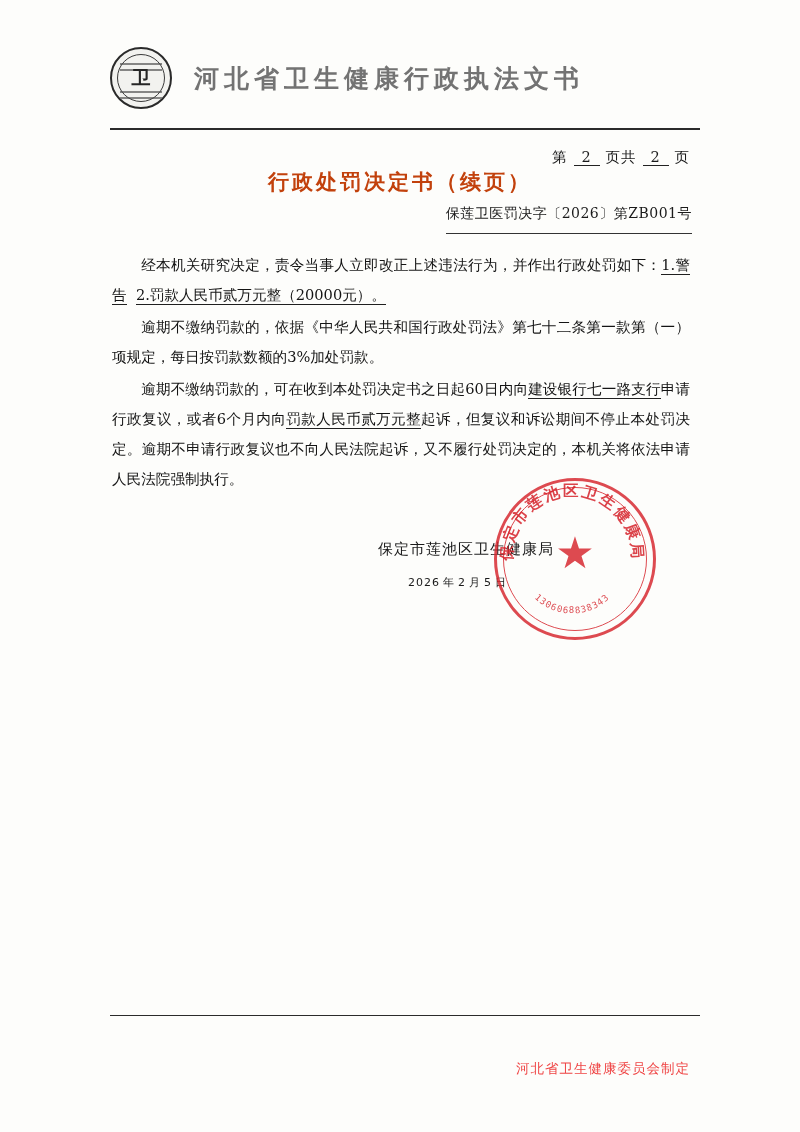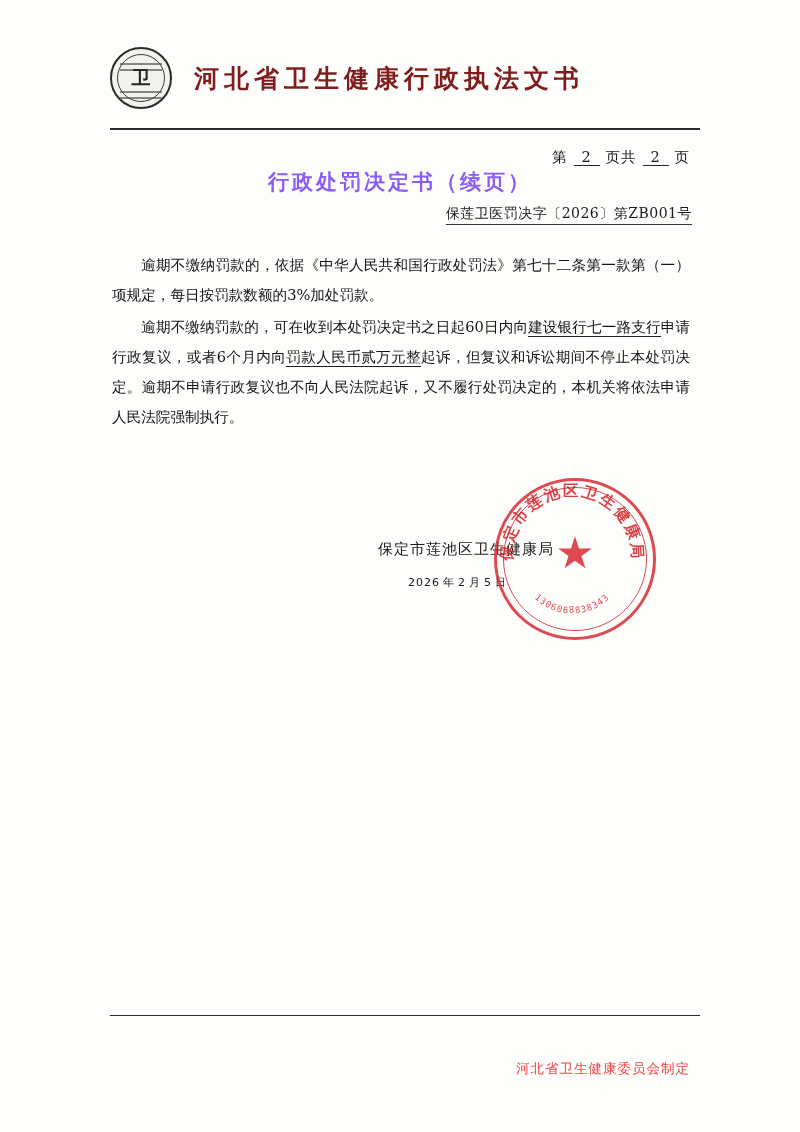--- a/index.html
+++ b/index.html
@@ -74,21 +74,21 @@
     font-weight: bold;
     color: #262626;
     letter-spacing: 0;
   }
   .header-title {
     margin-left: 22px;
     font-family: Liberation Serif, serif;
     font-size: 25px;
     font-weight: bold;
     letter-spacing: 5px;
-    color: #7f1d1d;
+    color: #737373;
     white-space: nowrap;
   }
 
   .rule-top {
     position: absolute;
     left: 110px;
     top: 128px;
     width: 590px;
     border-top: 2px solid #2b2b2b;
   }
@@ -117,33 +117,33 @@
   
   .doc-title {
     position: absolute;
     left: 0; right: 0;
     top: 168px;
     text-align: center;
     font-family: "DejaVu Serif", serif;
     font-size: 21px;
     font-weight: bold;
     letter-spacing: 3px;
-    color: #8b5cf6;
+    color: #c2410c;
   }
 
   
   .case-no {
     position: absolute;
     right: 108px;
     top: 205px;
     font-family: "DejaVu Serif", serif;
     font-size: 14px;
     letter-spacing: .5px;
     border-bottom: 1px solid #333;
-    padding-bottom: 1px;
+    padding-bottom: 10px;
     white-space: nowrap;
   }
 
   
   .body {
     position: absolute;
     left: 112px;
     top: 250px;
     width: 578px;
     font-family: "DejaVu Serif", serif;
@@ -294,20 +294,23 @@
     <span>页共</span>
     <span class="num">2</span>
     <span>页</span>
   </div>
 
   <div class="doc-title">行政处罚决定书（续页）</div>
 
   <div class="case-no">保莲卫医罚决字〔2026〕第ZB001号</div>
 
   <div class="body">
+    <p class="indent">
+      <span>经本机关研究决定，责令当事人立即改正上述违法行为，并作出行政处罚如下：</span><span class="u">1.警告</span>&nbsp;&nbsp;<span class="u">2.罚款人民币贰万元整（20000元）。</span>
+    </p>
     <p class="indent">逾期不缴纳罚款的，依据《中华人民共和国行政处罚法》第七十二条第一款第（一）项规定，每日按罚款数额的3%加处罚款。</p>
     <p class="indent">
       <span>逾期不缴纳罚款的，可在收到本处罚决定书之日起60日内向</span><span class="u">建设银行七一路支行</span><span>申请行政复议，或者6个月内向</span><span class="u">罚款人民币贰万元整</span><span>起诉，但复议和诉讼期间不停止本处罚决定。逾期不申请行政复议也不向人民法院起诉，又不履行处罚决定的，本机关将依法申请人民法院强制执行。</span>
     </p>
   </div>
 
   <div class="sign-block">
     <div class="sign-org">保定市莲池区卫生健康局</div>
     <div class="sign-date">
       <span class="n">2026</span><span>年</span><span class="n">2</span><span>月</span><span class="n">5</span><span>日</span>

